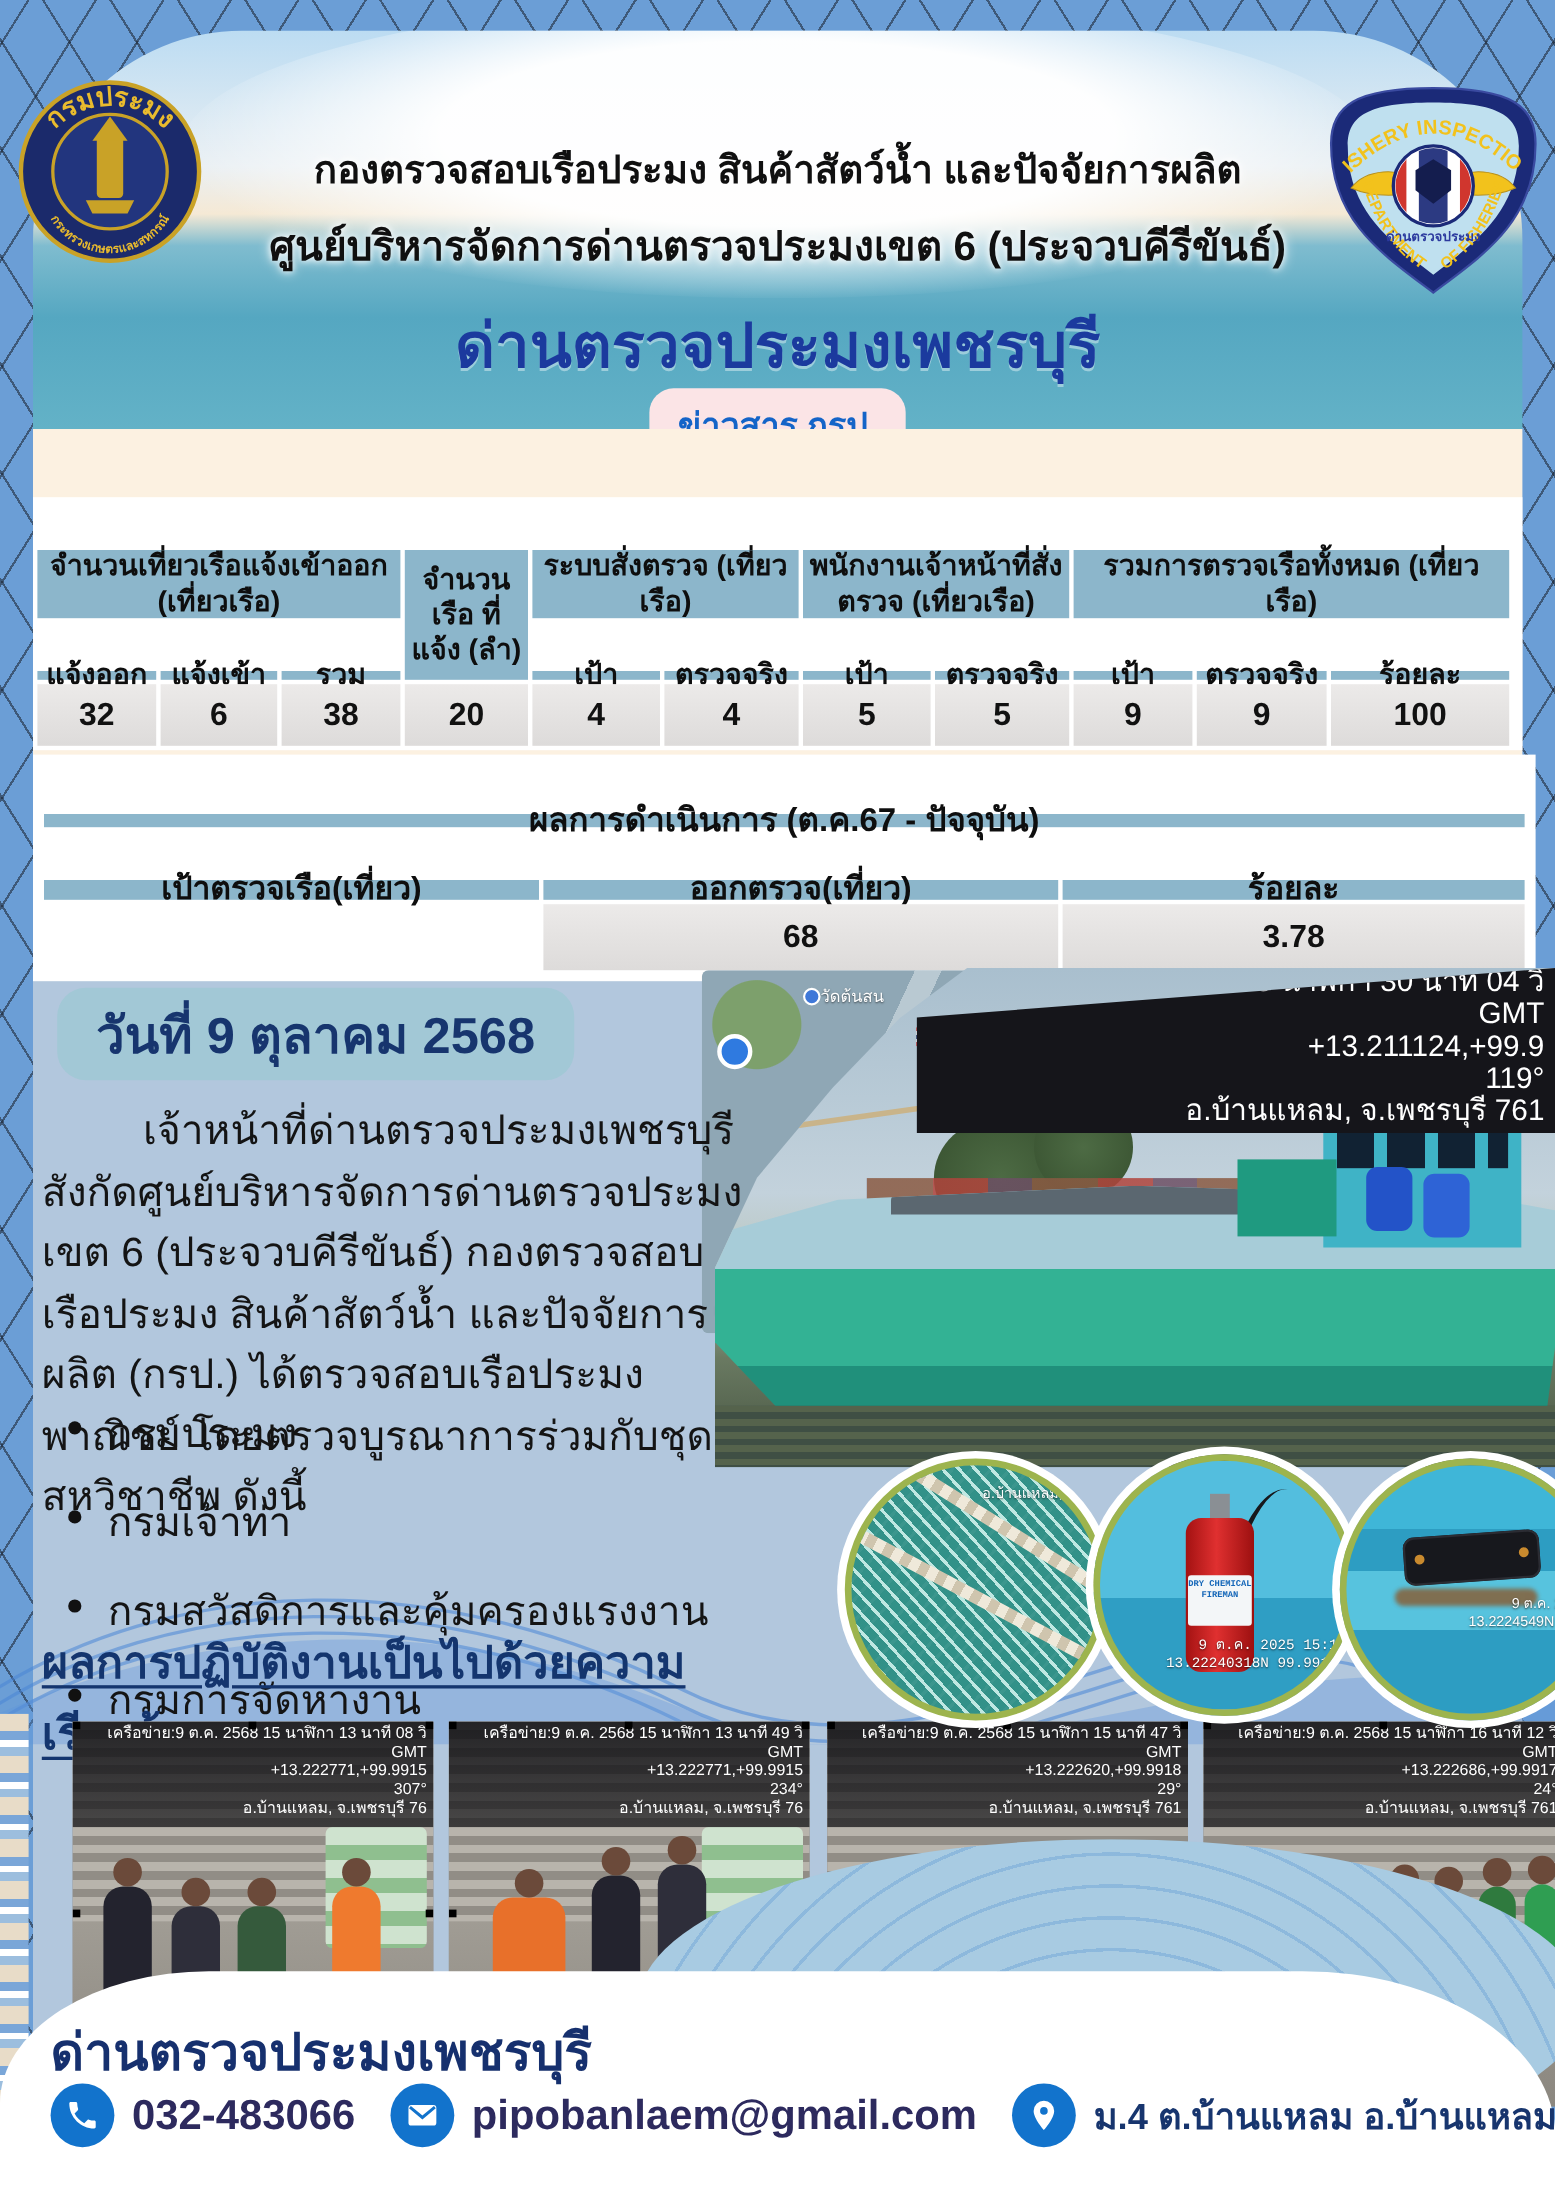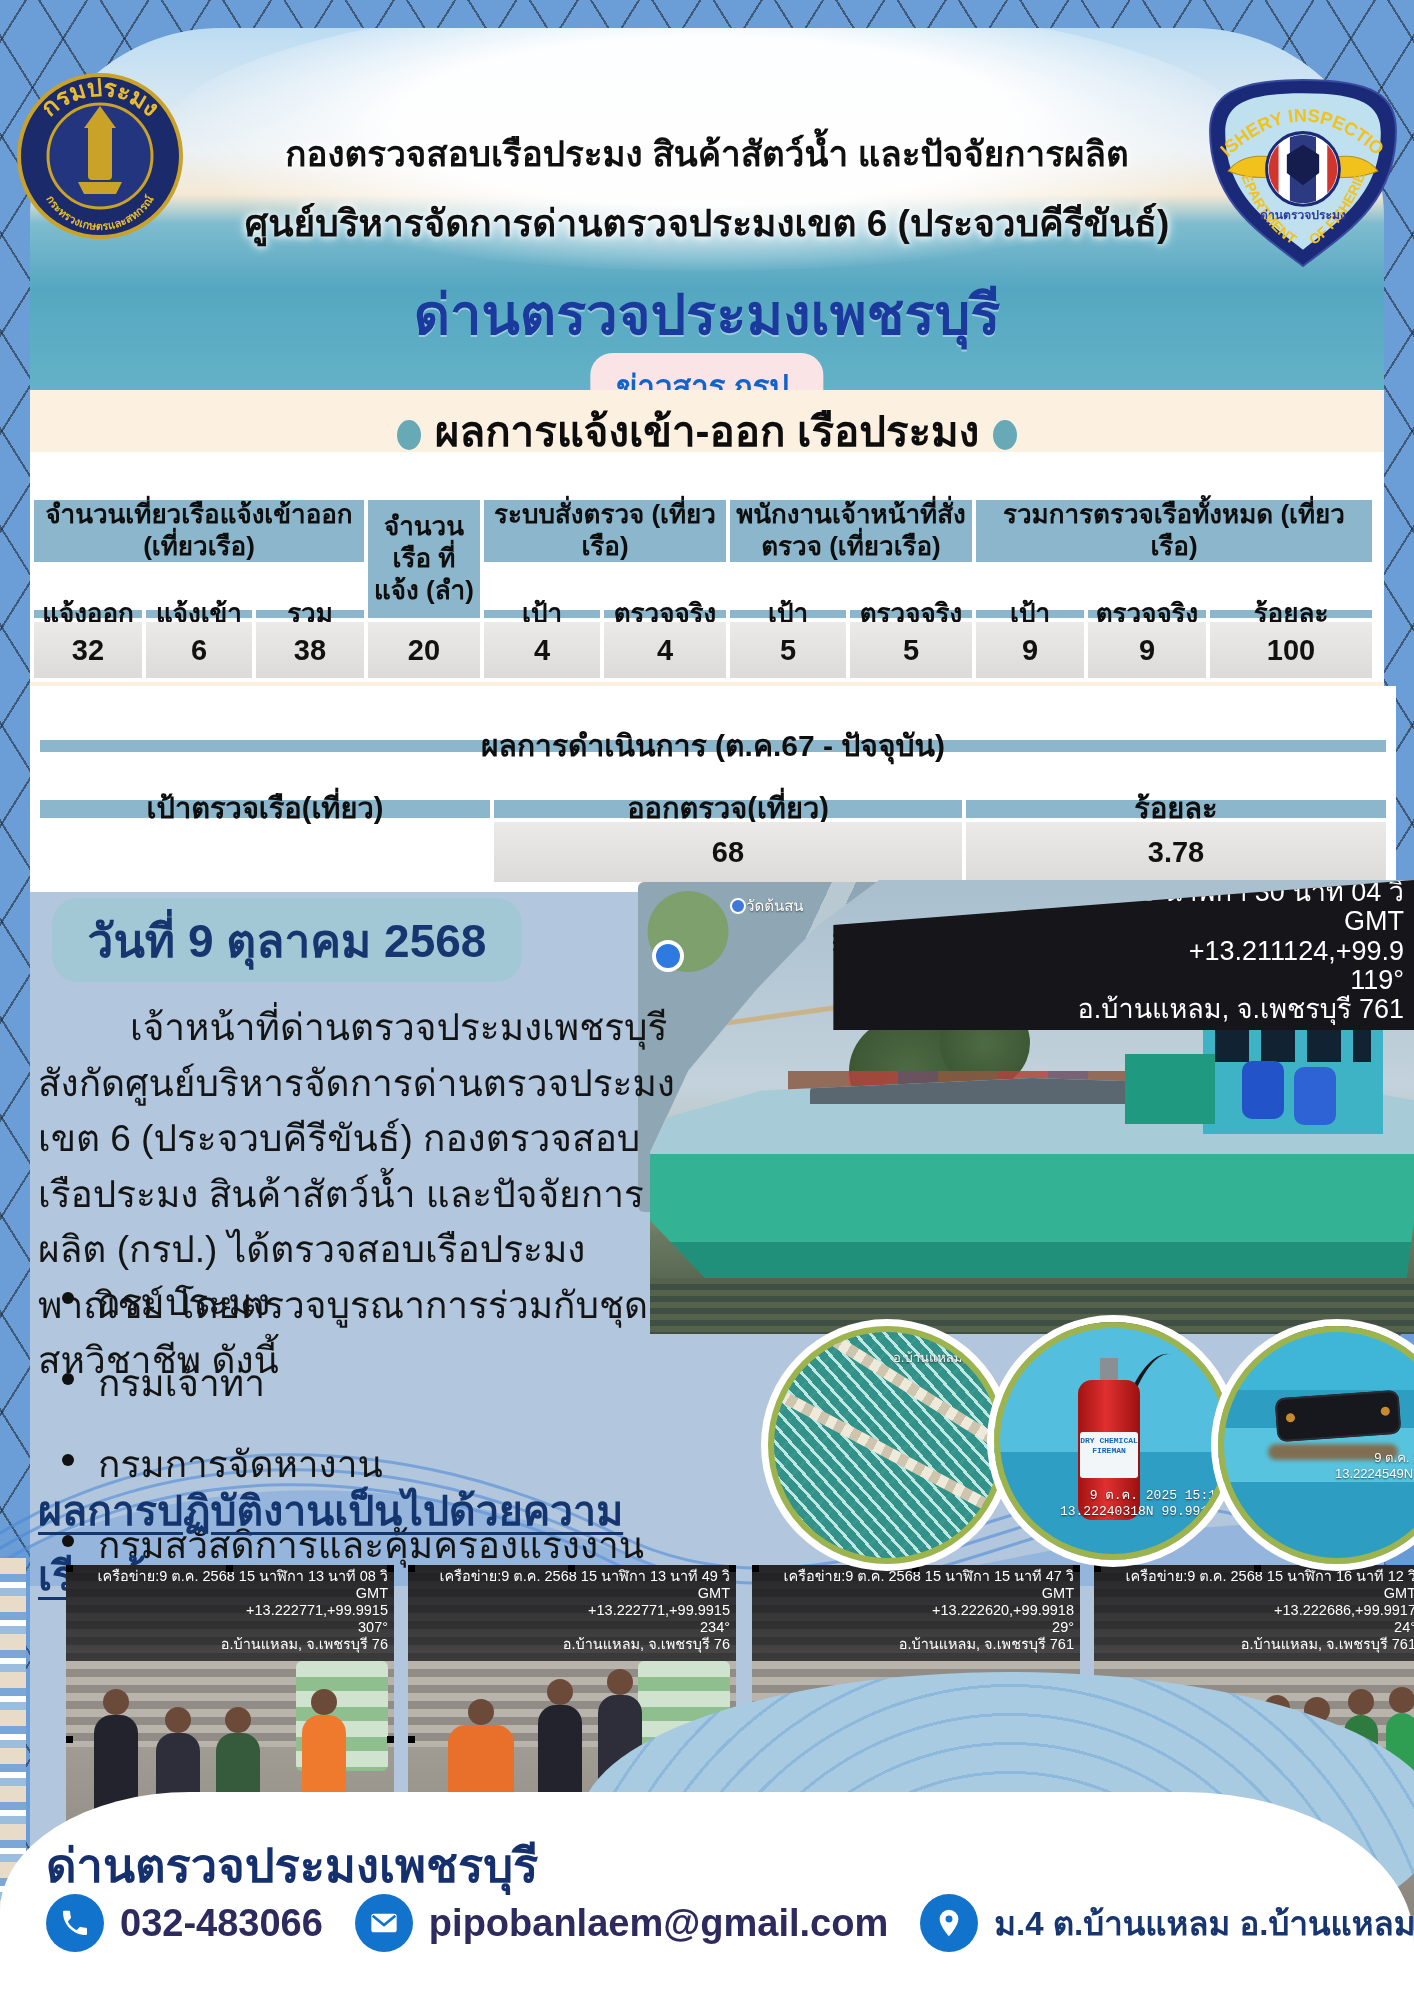--- a/index.html
+++ b/index.html
@@ -203,23 +203,20 @@
       <text font-size="14" font-weight="bold" fill="#f2c21c" font-family="Liberation Sans, DejaVu Sans, sans-serif">
         <textPath href="#bRight" startOffset="50%" text-anchor="middle">OF FISHERIES</textPath>
       </text>
       <text x="100" y="146" font-size="12" font-weight="bold" fill="#2c3a9e" text-anchor="middle" font-family="Liberation Sans, DejaVu Sans, sans-serif">ด่านตรวจประมง</text>
     </svg>
   </div>
 
   <div class="main-panel"></div>
 
   <div class="cream">
-    <div class="sec-head">
-      <span class="dot"></span><span>ผลการแจ้งเข้า-ออก เรือประมง</span><span class="dot"></span>
-    </div>
 
     <div class="t1">
       <div class="hcell g1">จำนวนเที่ยวเรือแจ้งเข้าออก (เที่ยวเรือ)</div>
       <div class="hcell g2">จำนวนเรือ ที่แจ้ง (ลำ)</div>
       <div class="hcell g3">ระบบสั่งตรวจ (เที่ยวเรือ)</div>
       <div class="hcell g4">พนักงานเจ้าหน้าที่สั่ง ตรวจ (เที่ยวเรือ)</div>
       <div class="hcell g5">รวมการตรวจเรือทั้งหมด (เที่ยวเรือ)</div>
       <div class="hcell" style="grid-area:2/1">แจ้งออก</div>
       <div class="hcell" style="grid-area:2/2">แจ้งเข้า</div>
       <div class="hcell" style="grid-area:2/3">รวม</div>
@@ -251,22 +248,22 @@
       <div class="vcell" style="grid-area:3/2">68</div>
       <div class="vcell" style="grid-area:3/3">3.78</div>
     </div>
   </div>
 
   <div class="date-badge">วันที่ 9 ตุลาคม 2568</div>
   <div class="body-text">เจ้าหน้าที่ด่านตรวจประมงเพชรบุรี สังกัดศูนย์บริหารจัดการด่านตรวจประมง เขต 6 (ประจวบคีรีขันธ์) กองตรวจสอบเรือประมง สินค้าสัตว์น้ำ และปัจจัยการผลิต (กรป.) ได้ตรวจสอบเรือประมงพาณิชย์ โดยตรวจบูรณาการร่วมกับชุดสหวิชาชีพ ดังนี้</div>
   <ul class="agency-list">
     <li>กรมประมง</li>
     <li>กรมเจ้าท่า</li>
+    <li>กรมสวัสดิการและคุ้มครองแรงงาน</li>
     <li>กรมการจัดหางาน</li>
-    <li>กรมสวัสดิการและคุ้มครองแรงงาน</li>
   </ul>
   <div class="conclusion">ผลการปฏิบัติงานเป็นไปด้วยความเรียบร้อย</div>
 
   <div class="map">
     <div class="poi"></div>
     <div class="lbl" style="left:108px;top:12px">วัดต้นสน</div>
     <div class="marker"></div>
     <div class="lbl" style="left:120px;top:150px">บ้านตลาด</div>
     <div class="lbl" style="left:12px;top:296px">แผนที่</div>
   </div>

